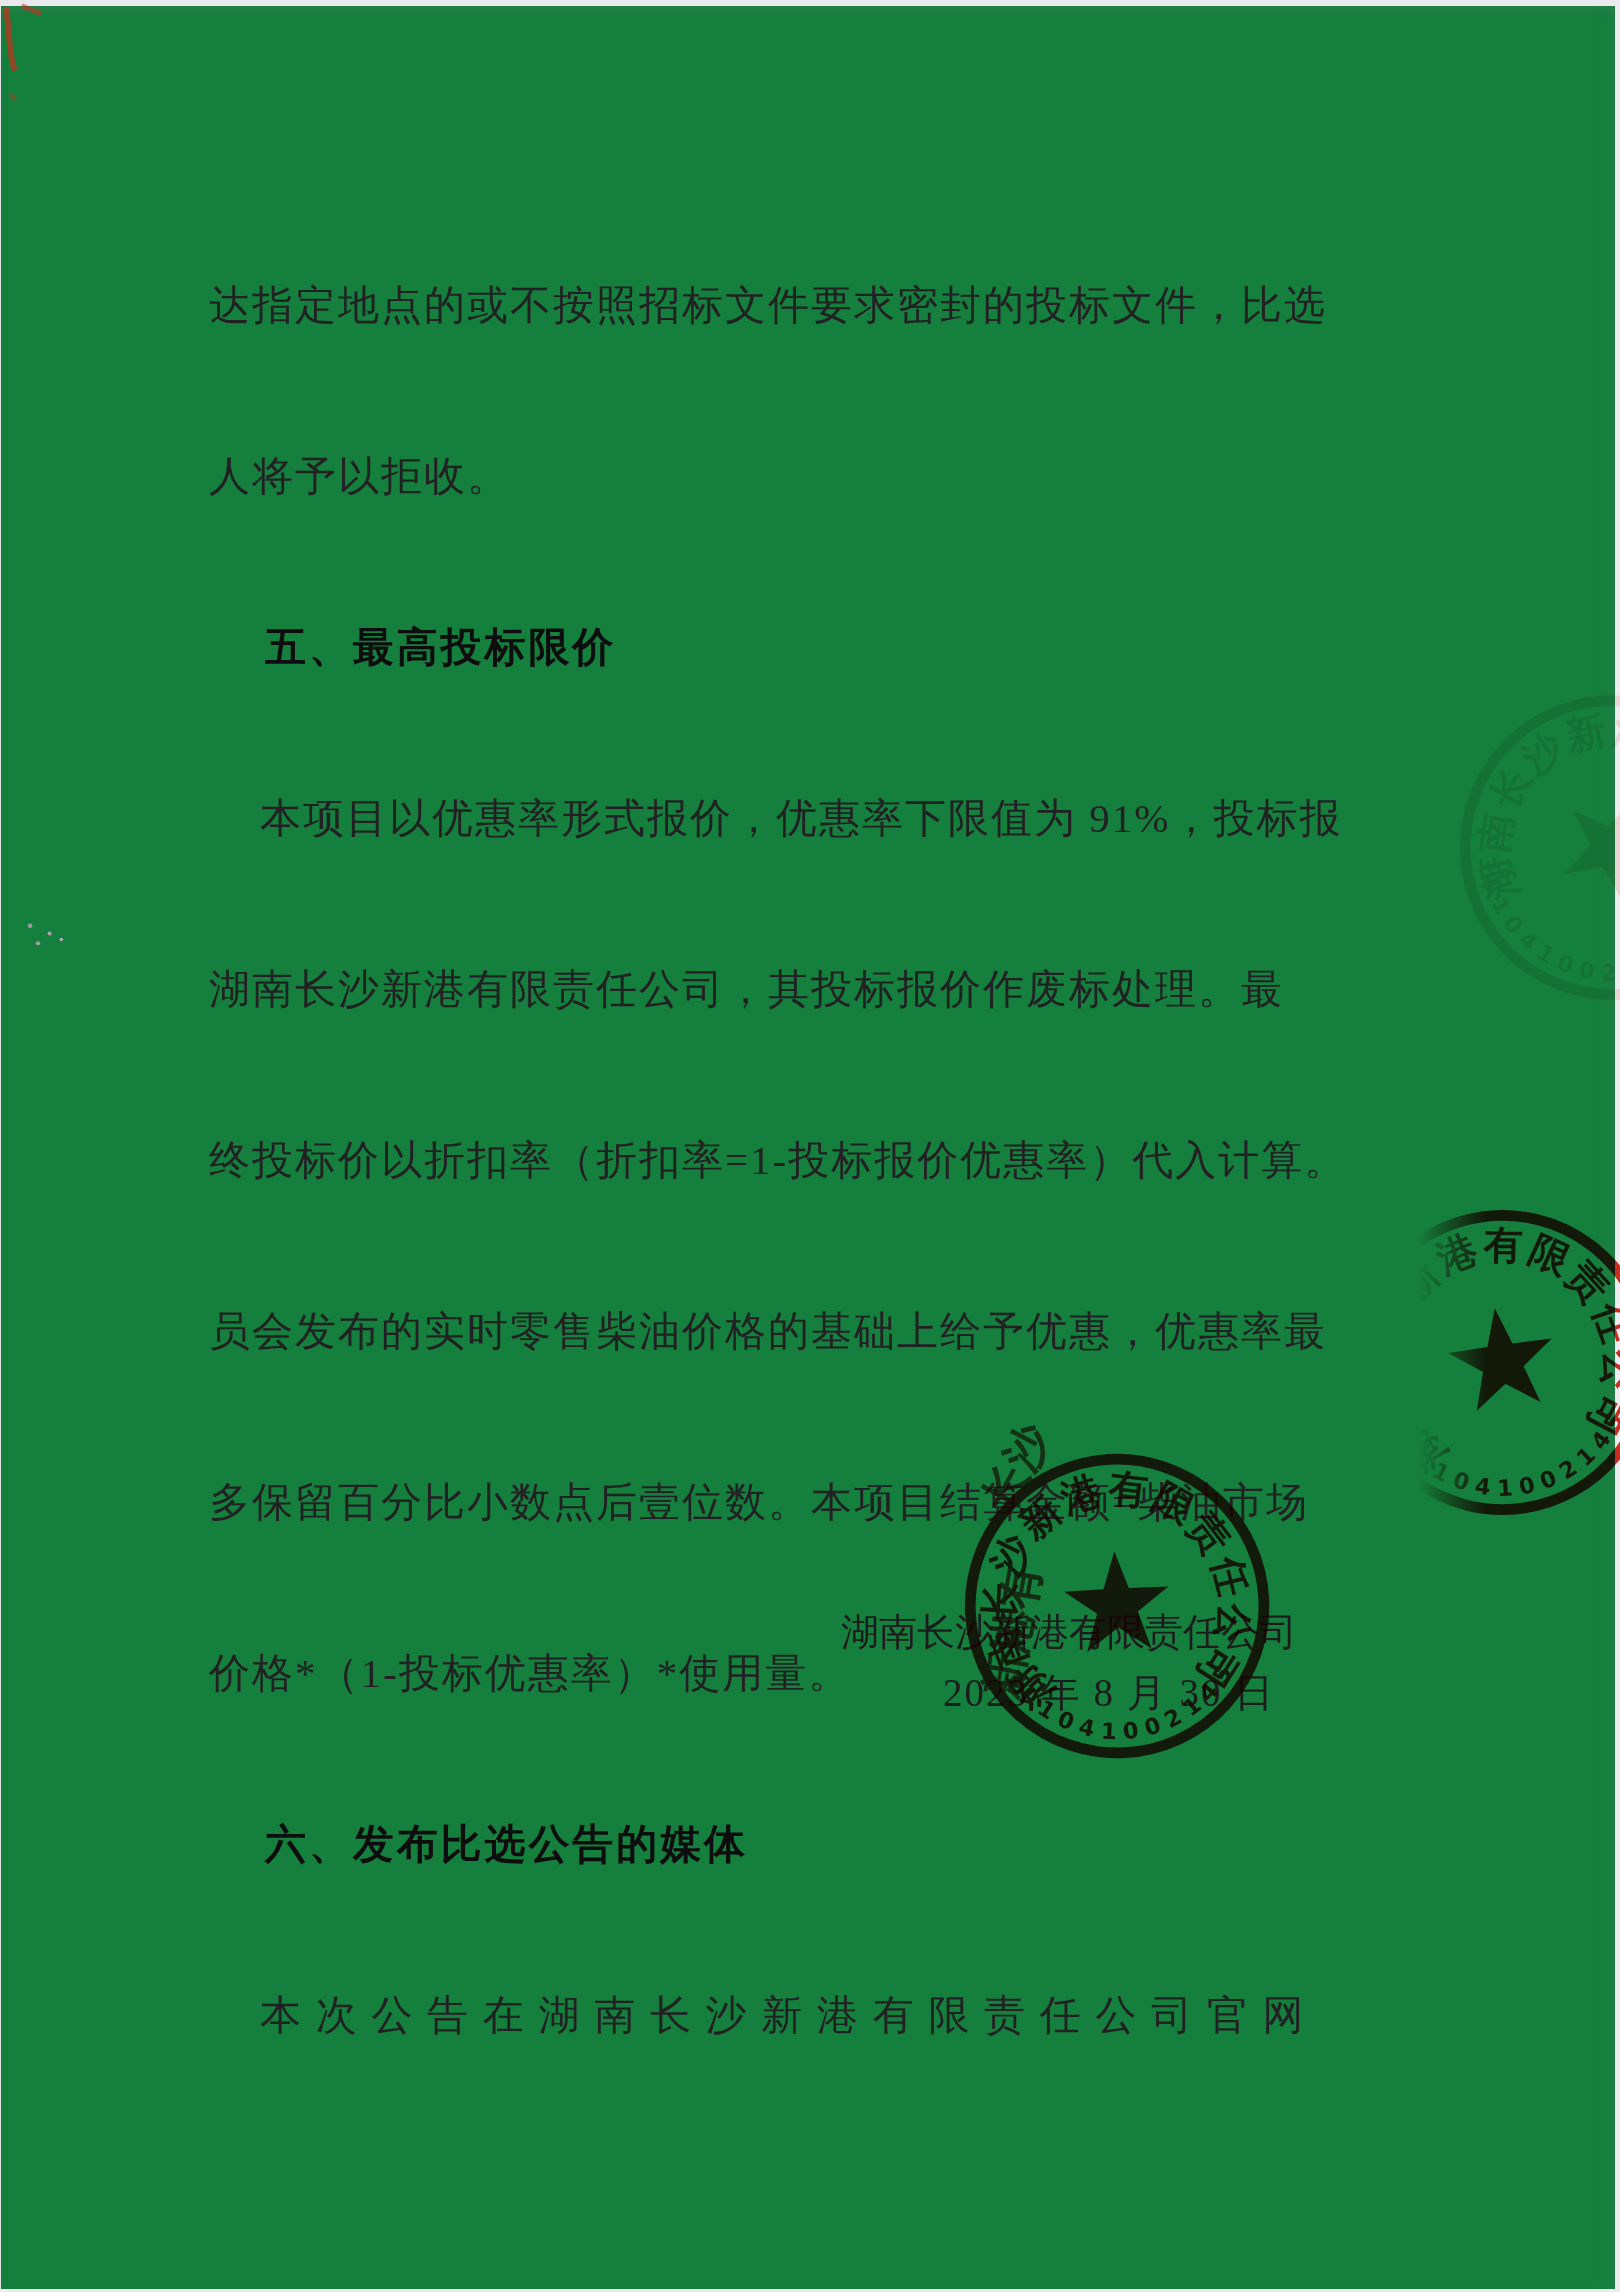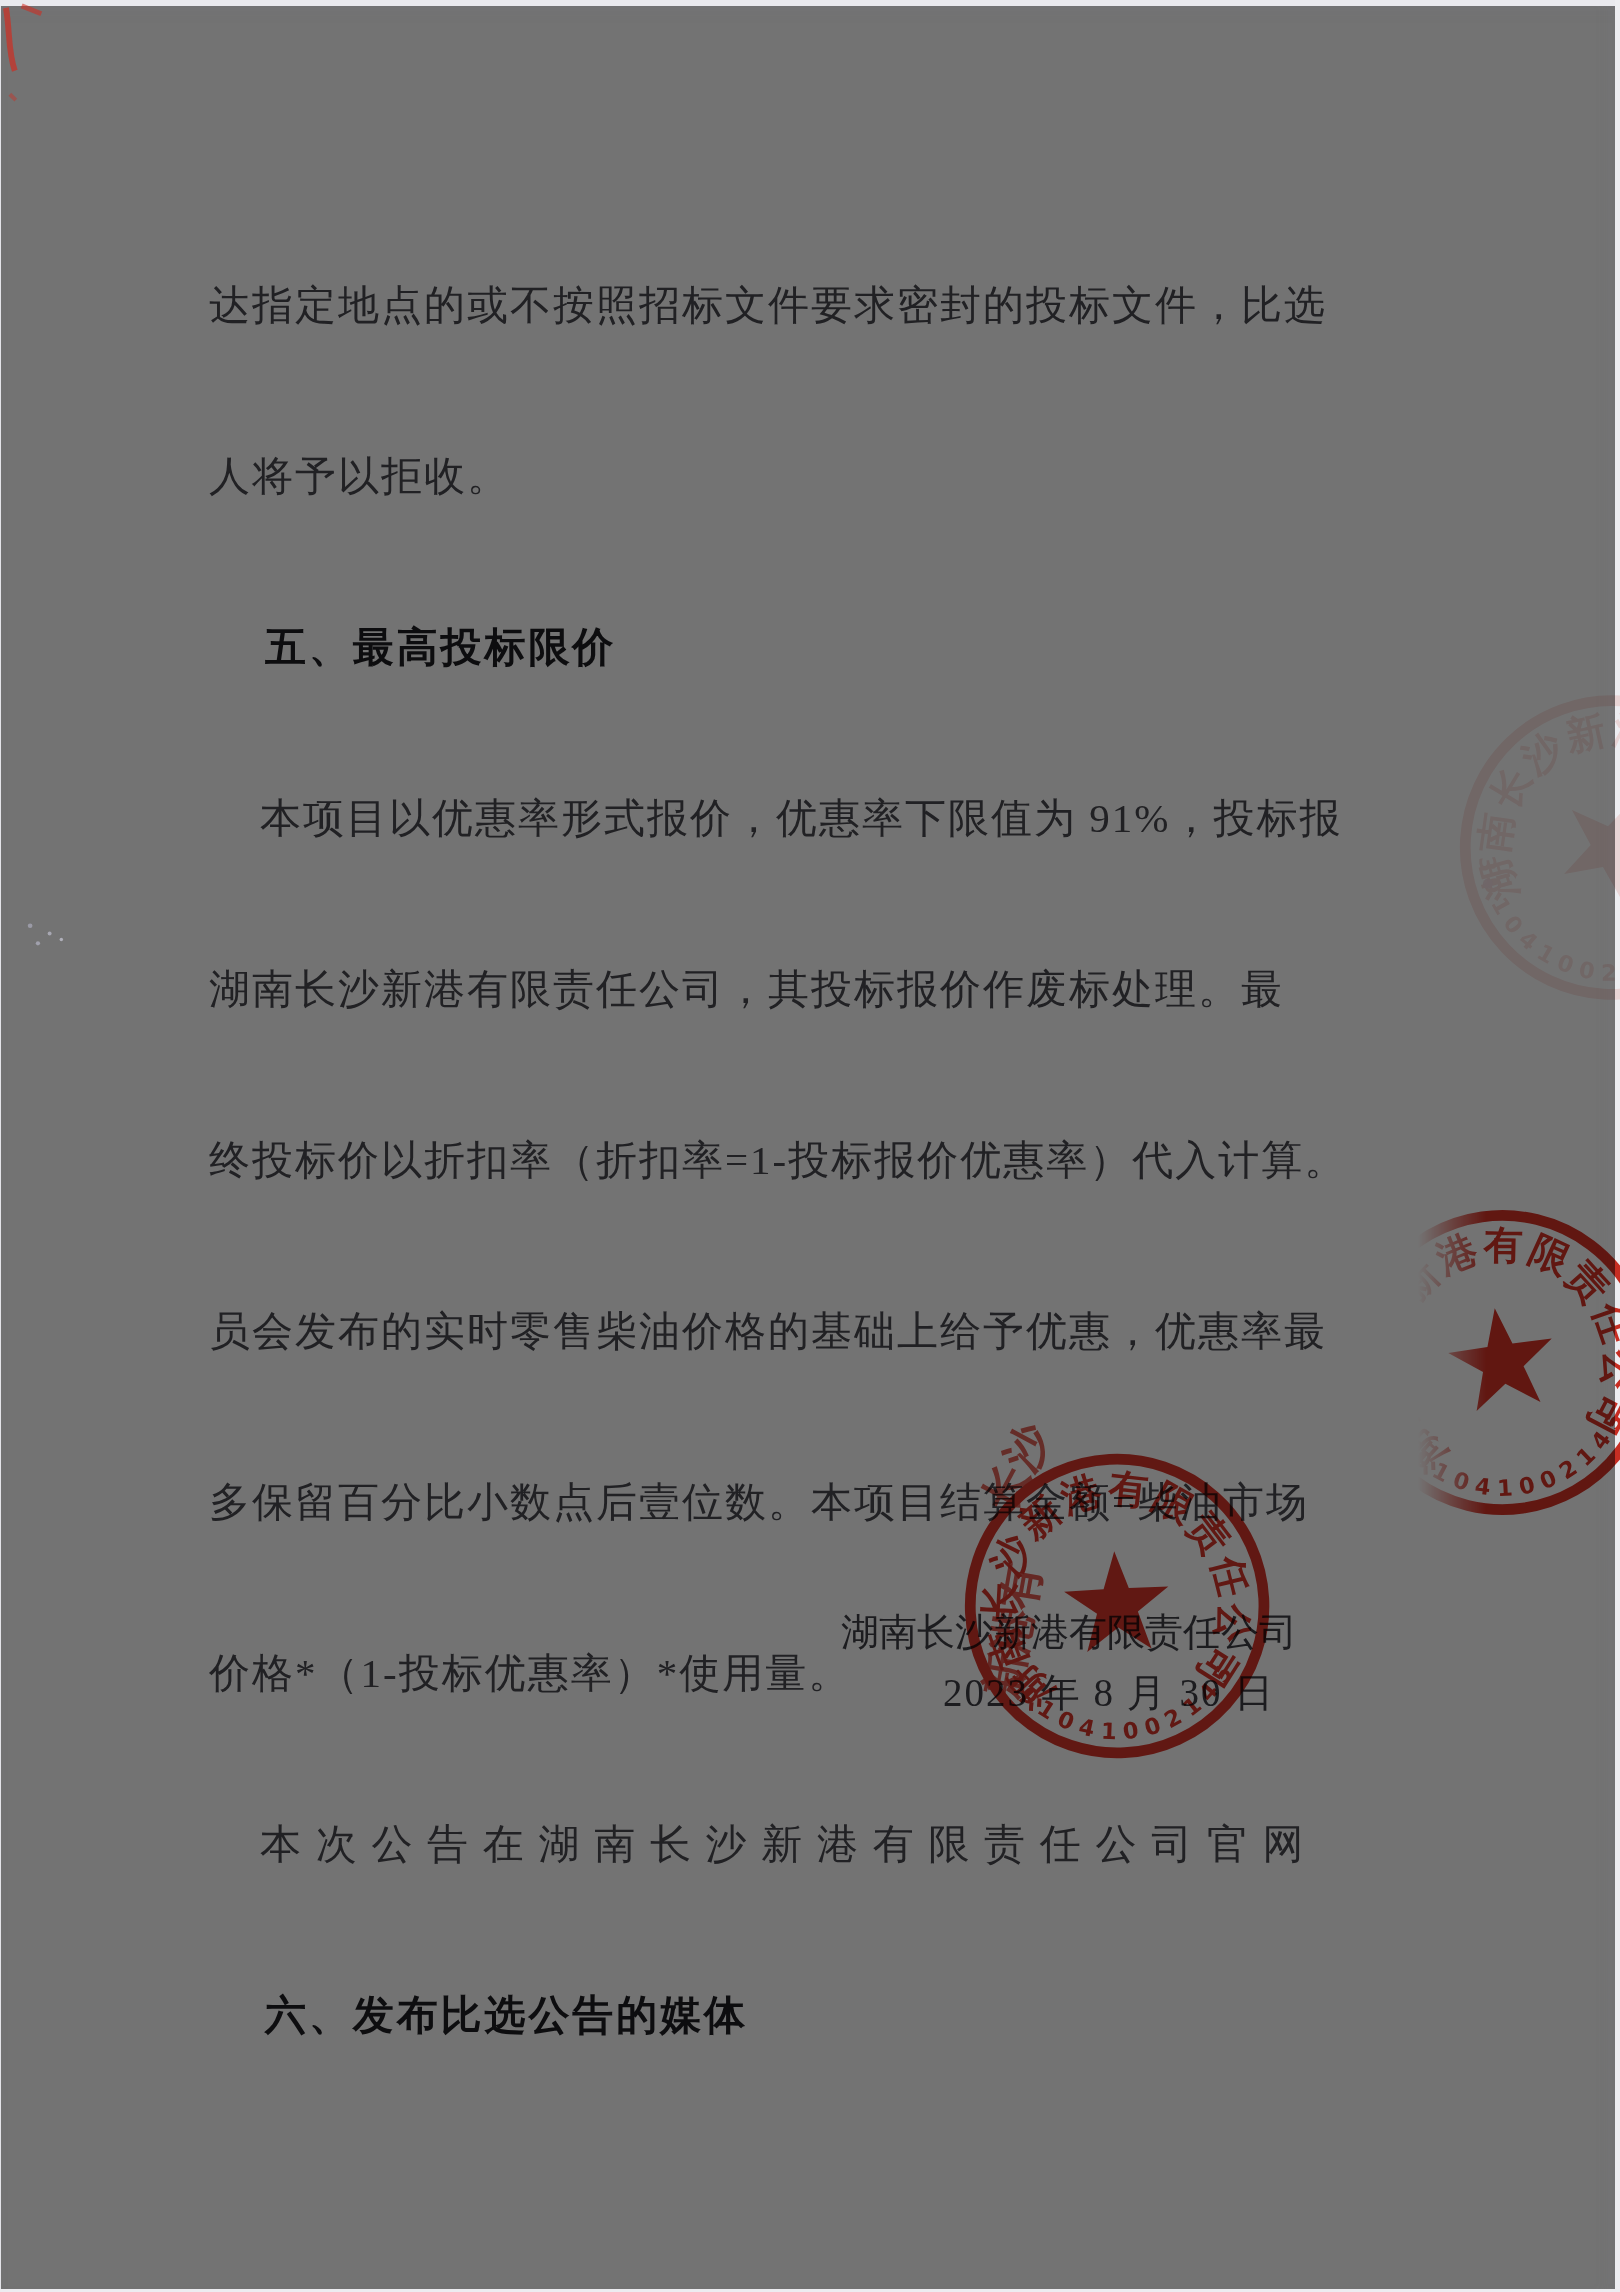--- a/index.html
+++ b/index.html
@@ -1,20 +1,20 @@
 <!DOCTYPE html>
 <html><head>
 <meta charset="utf-8">
 <style>
   html,body{margin:0;padding:0;background:#888;}
   .page{
     position:relative;
     width:1620px;height:2293px;
     margin:0 auto;
-    background:#737373;
+    background:#15803d;
     overflow:hidden;
     font-family:"Liberation Serif","DejaVu Serif",serif;
     color:#212124;
     box-shadow:inset 0 0 0 1px #e3e3e8, inset 0 15.7px 19.6px -15.7px rgba(120,120,135,.5), inset -17.6px 0 23.5px -19.6px rgba(120,120,135,.38);
   }
   .edge-top{position:absolute;top:0;left:0;right:0;height:5.9px;background:#e9e9ee;}
   .edge-right{position:absolute;top:0;right:0;bottom:0;width:4.9px;background:#ededf1;}
   .edge-bottom{position:absolute;bottom:0;left:0;right:0;height:3.9px;background:#ececf0;}
 
   .doc{
@@ -69,22 +69,22 @@
   <div class="doc">
     <div class="line">达指定地点的或不按照招标文件要求密封的投标文件，比选</div>
     <div class="line">人将予以拒收。</div>
     <div class="line heading ind">五、最高投标限价</div>
     <div class="line ind">本项目以优惠率形式报价，优惠率下限值为 91%，投标报</div>
     <div class="line">湖南长沙新港有限责任公司，其投标报价作废标处理。最</div>
     <div class="line">终投标价以折扣率（折扣率=1-投标报价优惠率）代入计算。</div>
     <div class="line">员会发布的实时零售柴油价格的基础上给予优惠，优惠率最</div>
     <div class="line">多保留百分比小数点后壹位数。本项目结算金额=柴油市场</div>
     <div class="line">价格*（1-投标优惠率）*使用量。</div>
+    <div class="line heading ind">六、发布比选公告的媒体</div>
     <div class="line ind spread">本次公告在湖南长沙新港有限责任公司官网</div>
-    <div class="line heading ind">六、发布比选公告的媒体</div>
     
     
     
     
     
     
     
     
     
     

